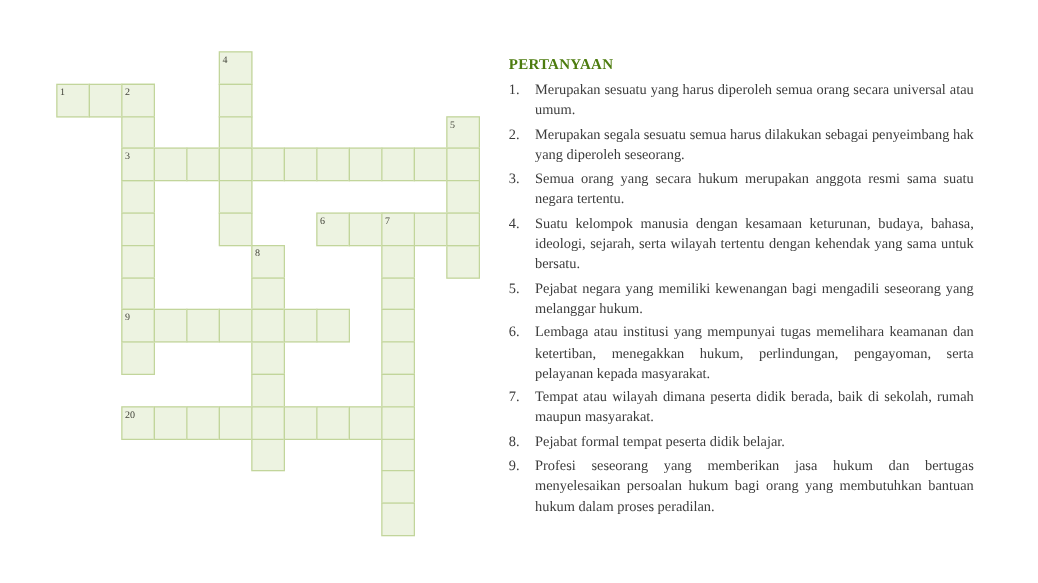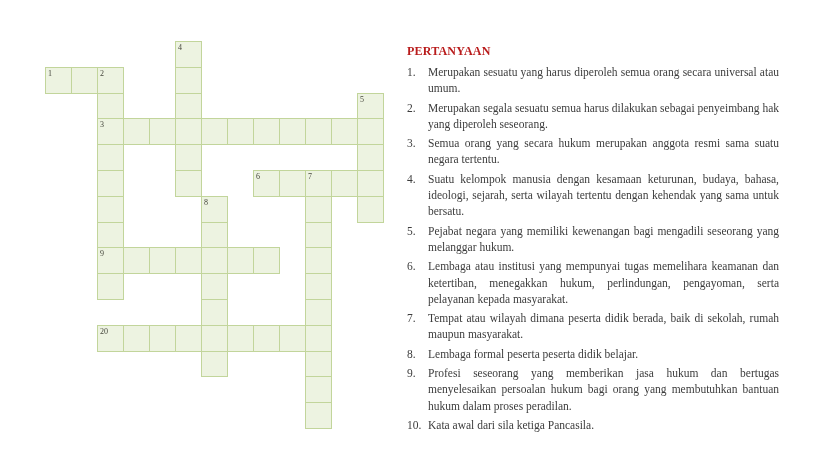--- a/index.html
+++ b/index.html
@@ -37,21 +37,21 @@
     left: 407px;
     top: 44px;
     width: 372px;
     color: #3c3c3c;
   }
   .q-title {
     margin: 0 0 6px 0;
     font-size: 12px;
     line-height: 14px;
     font-weight: bold;
-    color: #b91c1c;
+    color: #4d7c0f;
     letter-spacing: 0.2px;
   }
   .q-list { margin: 0; padding: 0; list-style: none; }
   .q-item {
     display: flex;
     font-size: 11.5px;
     line-height: 16.3px;
     margin-bottom: 3px;
   }
   .q-num { flex: 0 0 21px; width: 21px; }
@@ -173,26 +173,22 @@
         <li class="q-item">
           <span class="q-num">6.</span>
           <div class="q-text">Lembaga atau institusi yang mempunyai tugas memelihara keamanan dan ketertiban, menegakkan hukum, perlindungan, pengayoman, serta pelayanan kepada masyarakat.</div>
         </li>
         <li class="q-item">
           <span class="q-num">7.</span>
           <div class="q-text">Tempat atau wilayah dimana peserta didik berada, baik di sekolah, rumah maupun masyarakat.</div>
         </li>
         <li class="q-item">
           <span class="q-num">8.</span>
-          <div class="q-text">Lembaga formal peserta peserta didik belajar.</div>
+          <div class="q-text">Pejabat formal tempat peserta didik belajar.</div>
         </li>
         <li class="q-item">
           <span class="q-num">9.</span>
           <div class="q-text">Profesi seseorang yang memberikan jasa hukum dan bertugas menyelesaikan persoalan hukum bagi orang yang membutuhkan bantuan hukum dalam proses peradilan.</div>
-        </li>
-        <li class="q-item">
-          <span class="q-num">10.</span>
-          <div class="q-text">Kata awal dari sila ketiga Pancasila.</div>
         </li>
       </ol>
   </div>
 
 </div>
 
 </body></html>

